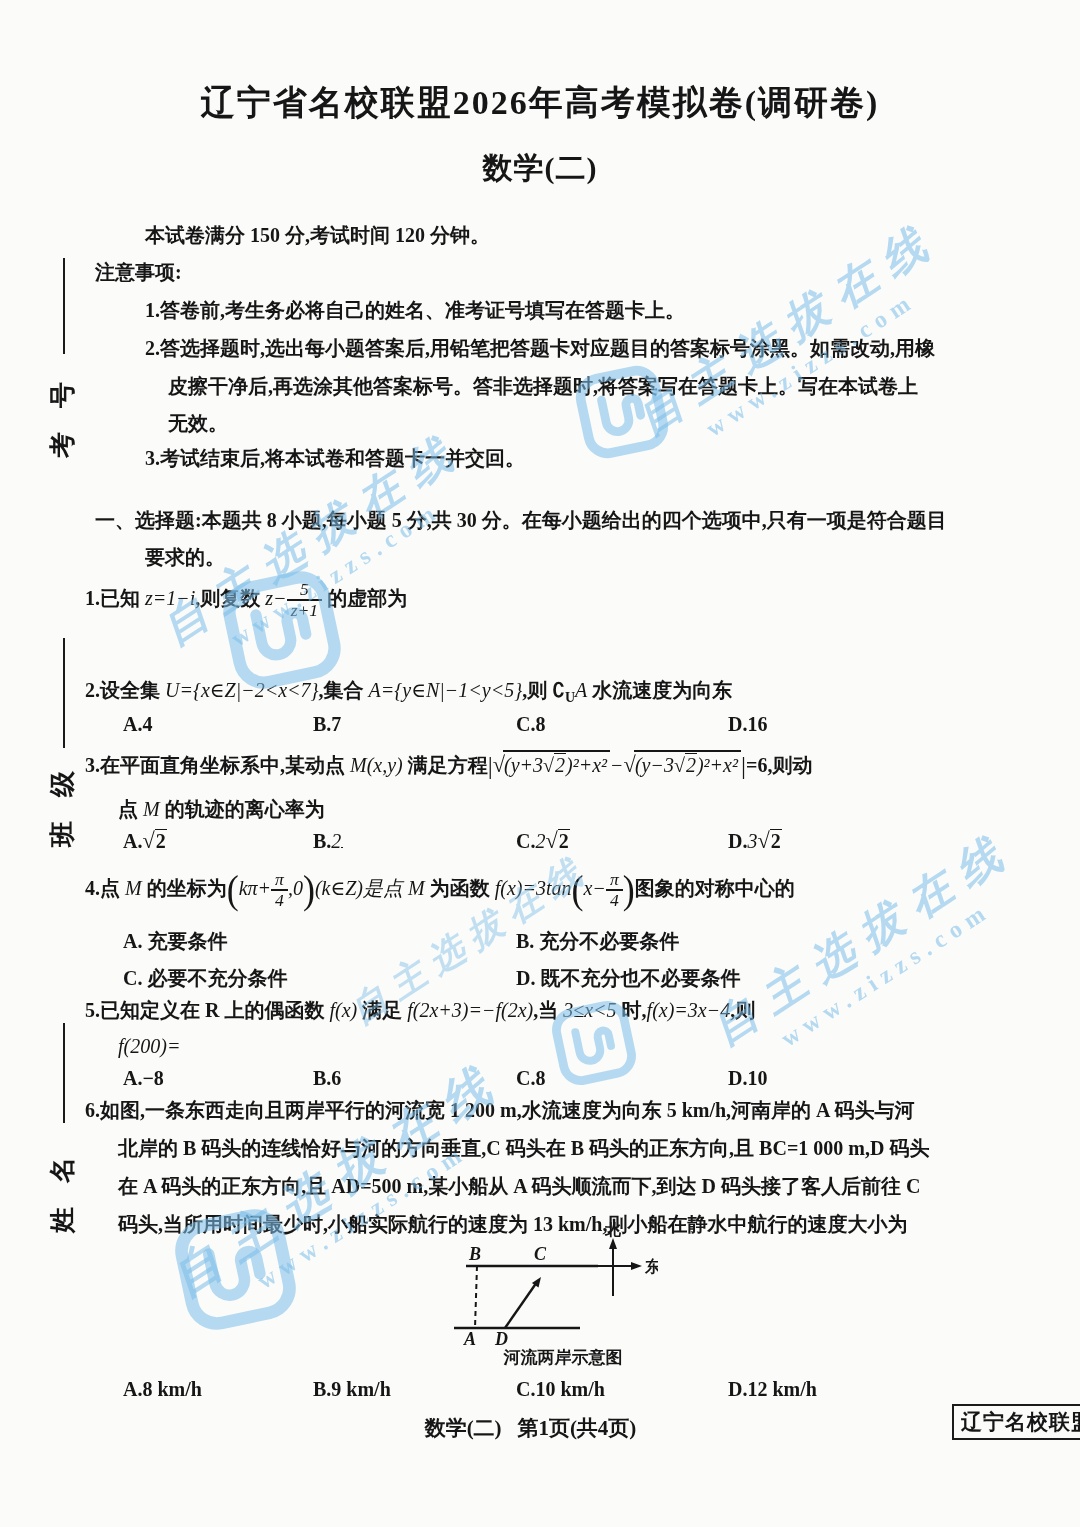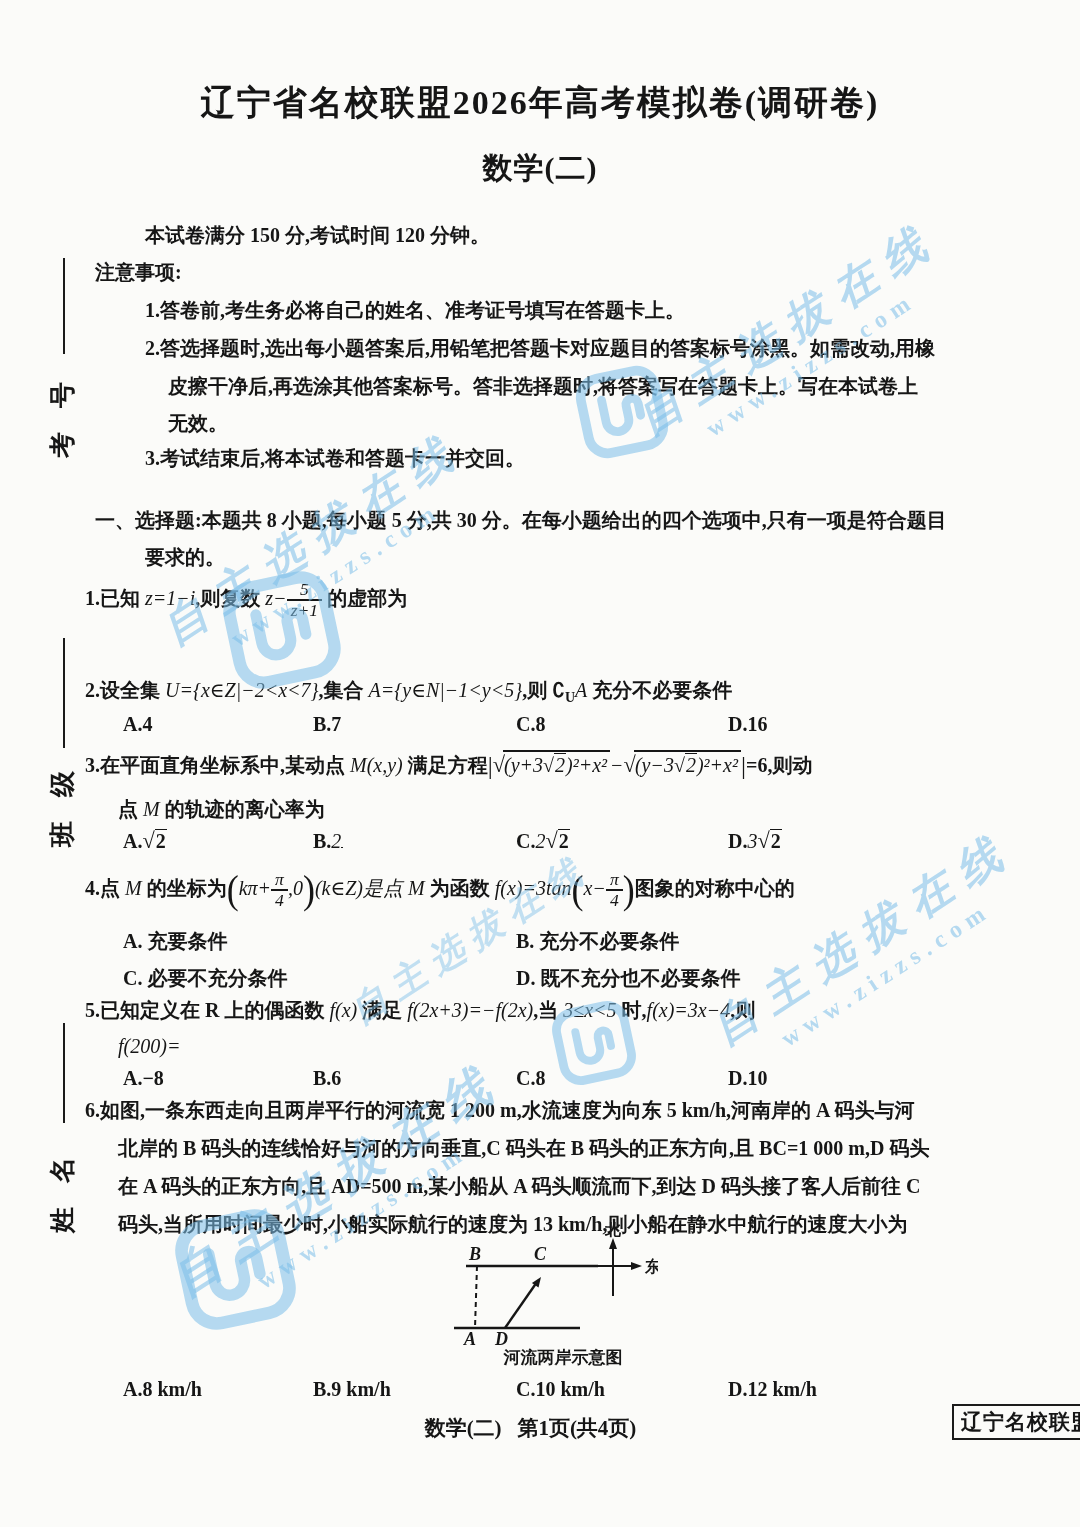--- a/index.html
+++ b/index.html
@@ -144,21 +144,21 @@
   <div class="abs sec2">要求的。</div>
 
   <div class="abs q1">
     <span>1.</span><span>已知 </span><span class="m">z=1−i</span><span>,则复数 </span><span class="m">z−</span><span class="frac">
         <span class="fnum">5</span>
         <span class="fden">z+1</span>
       </span><span> 的虚部为</span>
   </div>
 
   <div class="abs q2">
-    <span>2.</span><span>设全集 </span><span class="m">U={x∈Z|−2&lt;x&lt;7}</span><span>,集合 </span><span class="m">A={y∈N|−1&lt;y&lt;5}</span><span>,则 </span><span>∁</span><sub style="font-size:0.7em;">U</sub><span class="m">A</span><span> 充分不必要条件</span>
+    <span>2.</span><span>设全集 </span><span class="m">U={x∈Z|−2&lt;x&lt;7}</span><span>,集合 </span><span class="m">A={y∈N|−1&lt;y&lt;5}</span><span>,则 </span><span>∁</span><sub style="font-size:0.7em;">U</sub><span class="m">A</span><span> 水流速度为向东</span>
   </div>
   <div class="abs orow q2o">
     <span class="opt oA">A.4</span>
     <span class="opt oB">B.7</span>
     <span class="opt oC">C.8</span>
     <span class="opt oD">D.16</span>
   </div>
 
   <div class="abs q3">
     <span>3.</span><span>在平面直角坐标系中,某动点 </span><span class="m">M(x,y)</span><span> 满足方程</span><span class="av">|</span><span class="rad">√</span><span class="vinc"><span>(y+3</span><span class="rad" style="font-size:1em;">√</span><span class="ov">2</span><span>)²+x²</span></span><span class="m">−</span><span class="rad">√</span><span class="vinc"><span>(y−3</span><span class="rad" style="font-size:1em;">√</span><span class="ov">2</span><span>)²+x²</span></span><span class="av">|</span><span>=6,则动</span>

